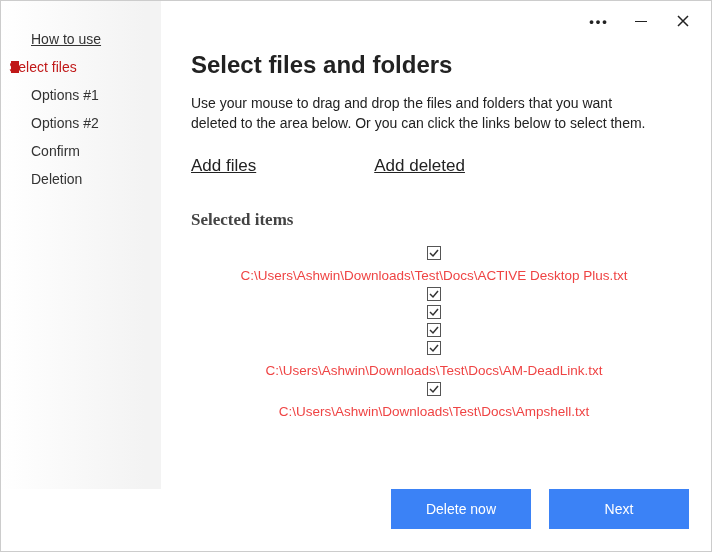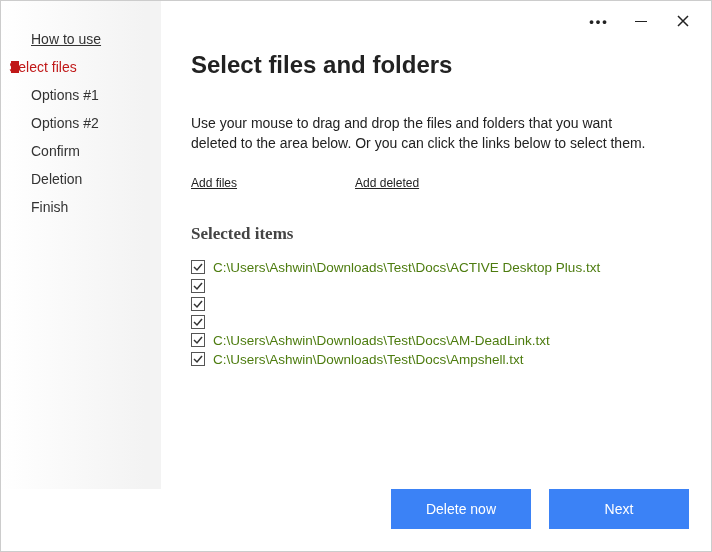--- a/index.html
+++ b/index.html
@@ -84,51 +84,51 @@
   .page-title {
     font-size: 24px;
     font-weight: 600;
     margin-bottom: 14px;
   }
   .page-subtitle {
     font-size: 14px;
     line-height: 1.45;
     margin-bottom: 22px;
     max-width: 470px;
-    margin-top: 20px;
   }
   .link-row {
     display: flex;
     gap: 118px;
     margin-bottom: 34px;
   }
   .link-row .linkbtn {
     color: #222;
     text-decoration: underline;
-    font-size: 12px;
+    font-size: 17px;
     cursor: default;
   }
   .section-title {
     font-size: 17px;
     font-weight: 700;
     color: #444;
     margin-bottom: 14px;
     font-family: Liberation Serif, serif;
   }
   .items {
     flex: 1;
     min-height: 0;
   }
   .item-row {
     display: flex;
     align-items: center;
     gap: 8px;
     padding: 2px 0;
     font-size: 13.5px;
-    color: #4d7c0f;
+    color: #ef4444;
+    flex-direction: column;
   }
   .checkbox {
     width: 14px;
     height: 14px;
     border: 1px solid #555;
     display: inline-flex;
     align-items: center;
     justify-content: center;
     flex-shrink: 0;
   }
@@ -163,21 +163,20 @@
 </div>
 
 <div class="body-row">
   <div class="sidebar" id="sidebar">
       <div class="sidebar-item underline"><span>How to use</span></div>
       <div class="sidebar-item active"><span>Select files</span></div>
       <div class="sidebar-item"><span>Options #1</span></div>
       <div class="sidebar-item"><span>Options #2</span></div>
       <div class="sidebar-item"><span>Confirm</span></div>
       <div class="sidebar-item"><span>Deletion</span></div>
-      <div class="sidebar-item"><span>Finish</span></div>
     </div>
 
   <div class="main">
     <div class="page-title">Select files and folders</div>
     <div class="page-subtitle">Use your mouse to drag and drop the files and folders that you want deleted to the area below. Or you can click the links below to select them.</div>
 
     <div class="link-row">
       <span class="linkbtn">Add files</span>
       <span class="linkbtn">Add deleted</span>
     </div>

